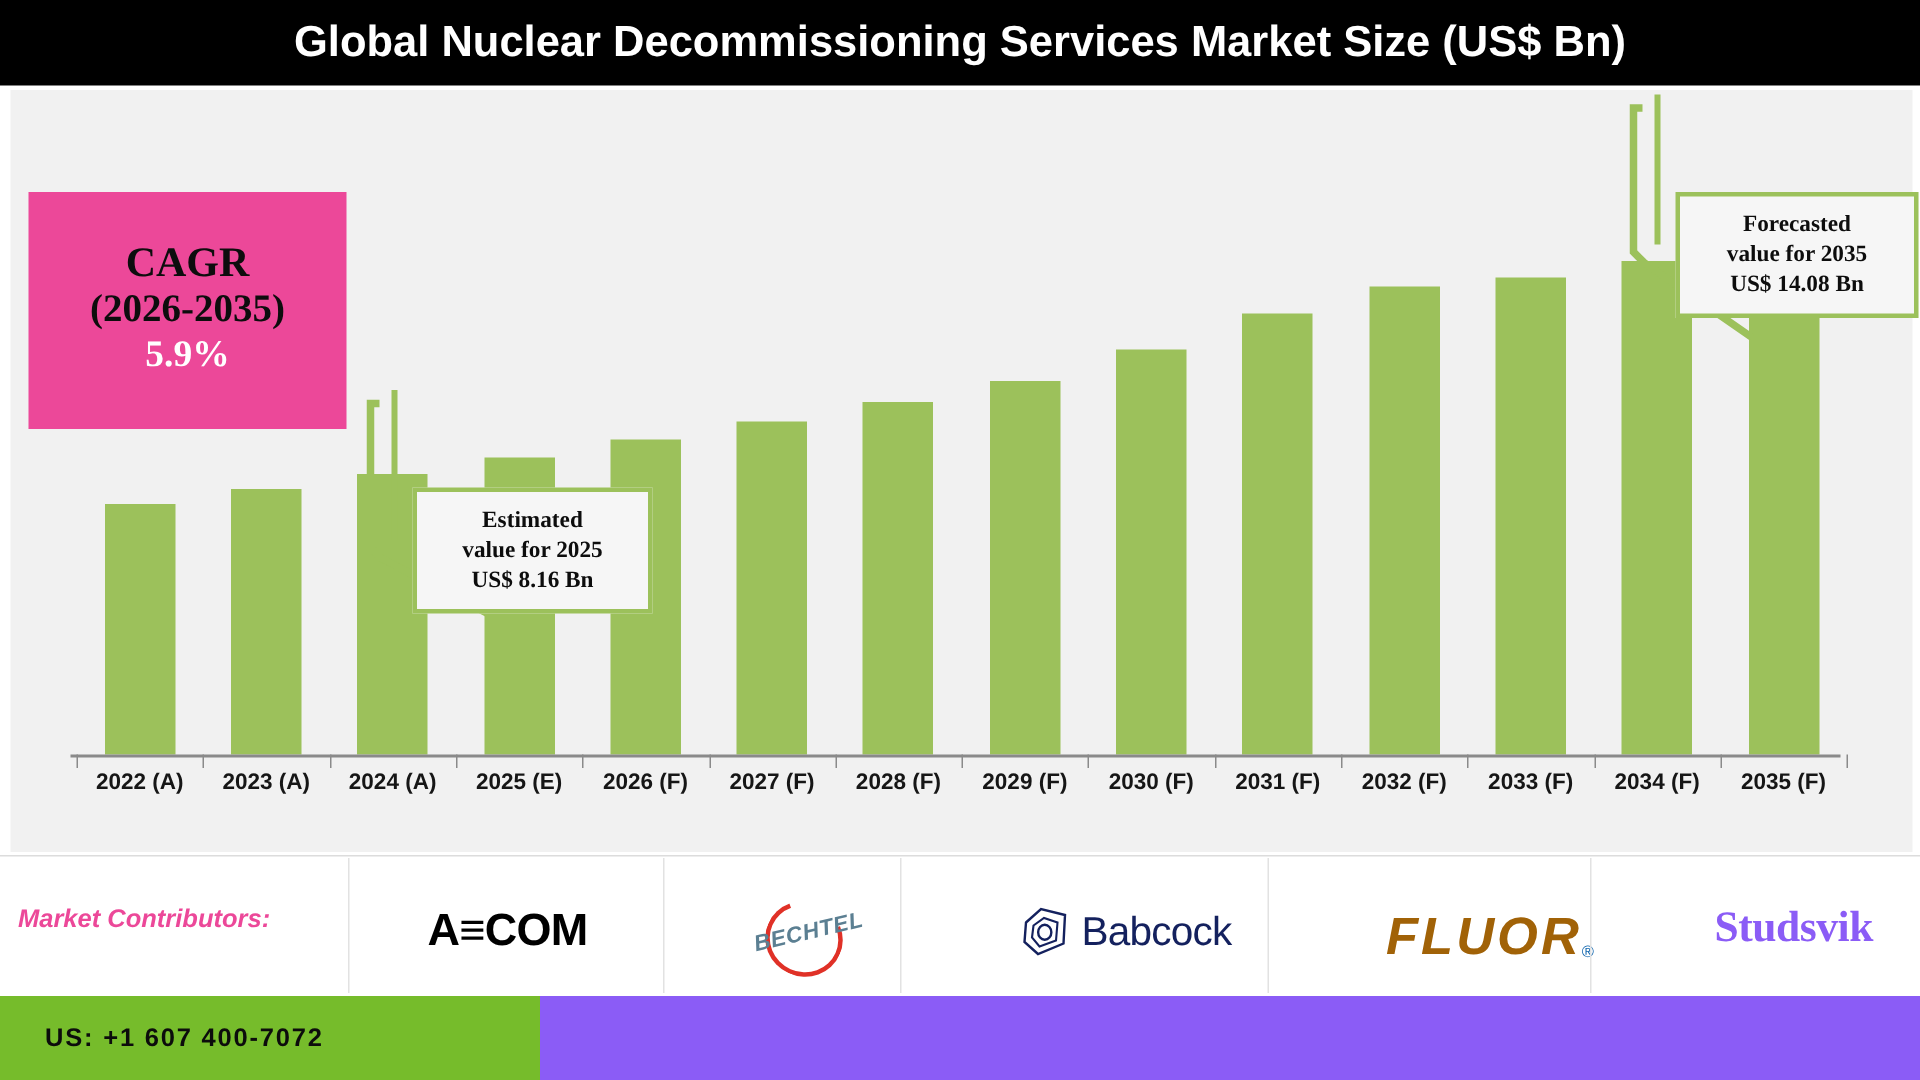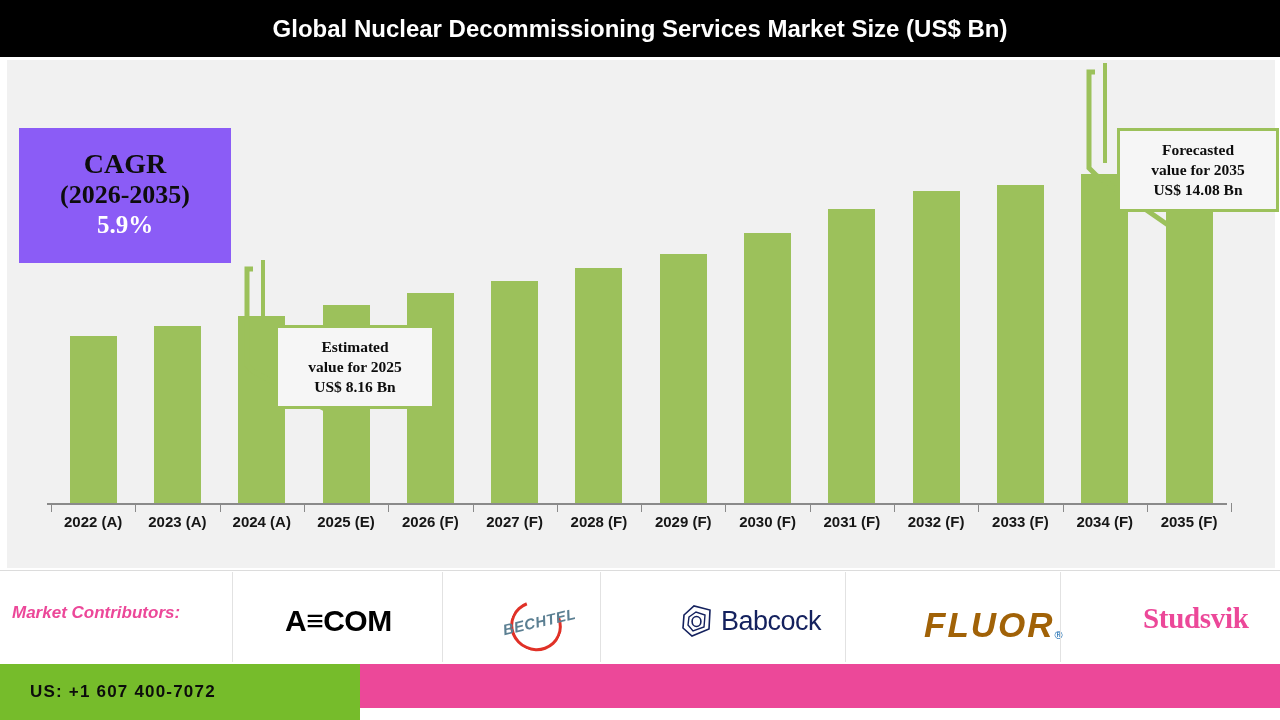--- a/index.html
+++ b/index.html
@@ -10,21 +10,21 @@
     -webkit-font-smoothing:antialiased;
   }
   .infographic{position:relative;width:1280px;height:720px;background:#ffffff;}
 
   
   .title-bar{
     position:absolute;left:0;top:0;width:1280px;height:57px;
     background:#000000;display:flex;align-items:center;justify-content:center;
   }
   .title-bar .title-text{
-    color:#ffffff;font-size:24px;font-weight:bold;
+    color:#ffffff;font-size:29px;font-weight:bold;
     font-family:"Liberation Sans", sans-serif;letter-spacing:0px;
   }
 
   
   .chart-panel{
     position:absolute;left:6px;top:60px;width:1268px;height:508px;
     background:#f1f1f1;border-left:1px solid #ffffff;
   }
   .plot{position:absolute;left:0;top:0;width:1164px;height:508px;}
 
@@ -41,22 +41,22 @@
 
   
   .xlabel{
     position:absolute;top:453px;width:95px;text-align:center;
     font-size:15px;font-weight:bold;color:#161616;
     font-family:"Liberation Sans", sans-serif;
   }
 
   
   .cagr-box{
-    position:absolute;left:12px;top:68px;width:212px;height:135px;
-    background:#8b5cf6;display:flex;flex-direction:column;
+    position:absolute;left:12px;top:68px;width:212px;height:158px;
+    background:#ec4899;display:flex;flex-direction:column;
     align-items:center;justify-content:center;
     font-family:"Liberation Serif", serif;
   }
   .cagr-box .cagr-l1{font-size:28px;font-weight:bold;color:#0d0d0d;line-height:1.08;}
   .cagr-box .cagr-l2{font-size:26px;font-weight:bold;color:#0d0d0d;line-height:1.14;}
   .cagr-box .cagr-l3{font-size:25px;font-weight:bold;color:#ffffff;line-height:1.3;}
 
   
   .callout{
     position:absolute;background:#f6f6f6;border:3px solid #9cc15b;
@@ -112,26 +112,26 @@
   
   #logo-fluor{left:884px;top:34px;}
   #logo-fluor .fl-text{
     font-size:35px;font-weight:bold;font-style:italic;color:#a16207;
     letter-spacing:2px;font-family:"Liberation Sans", sans-serif;
   }
   #logo-fluor .fl-reg{font-size:11px;color:#1166ae;align-self:flex-end;margin-bottom:4px;}
   
   #logo-studsvik{left:1103px;top:31px;}
   #logo-studsvik .sv-text{
-    font-size:29px;font-weight:bold;color:#ec4899;
+    font-size:29px;font-weight:bold;color:#8b5cf6;
     font-family:"Liberation Serif", serif;letter-spacing:-0.3px;
   }
 
   
-  .footer{position:absolute;left:0;top:664px;width:1280px;height:44px;background:#ec4899;}
+  .footer{position:absolute;left:0;top:664px;width:1280px;height:56px;background:#8b5cf6;}
   .footer-left{
     position:absolute;left:0;top:0;width:360px;height:56px;background:#76bc2b;
     display:flex;align-items:center;
   }
   .footer-left .phone{
     margin-left:30px;font-size:17px;font-weight:bold;color:#0c0c0c;
     letter-spacing:1.2px;font-family:"Liberation Sans", sans-serif;
   }
   .brand{position:absolute;left:900px;top:0;height:56px;display:flex;align-items:center;}
   .brand .mark{position:relative;width:44px;height:46px;margin-right:18px;}

